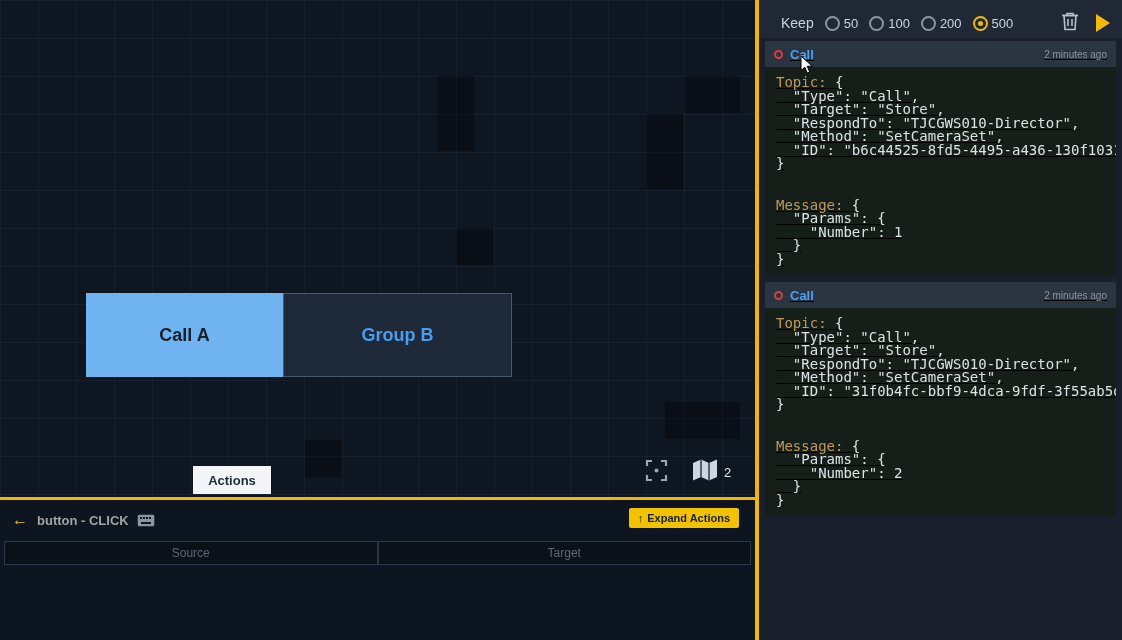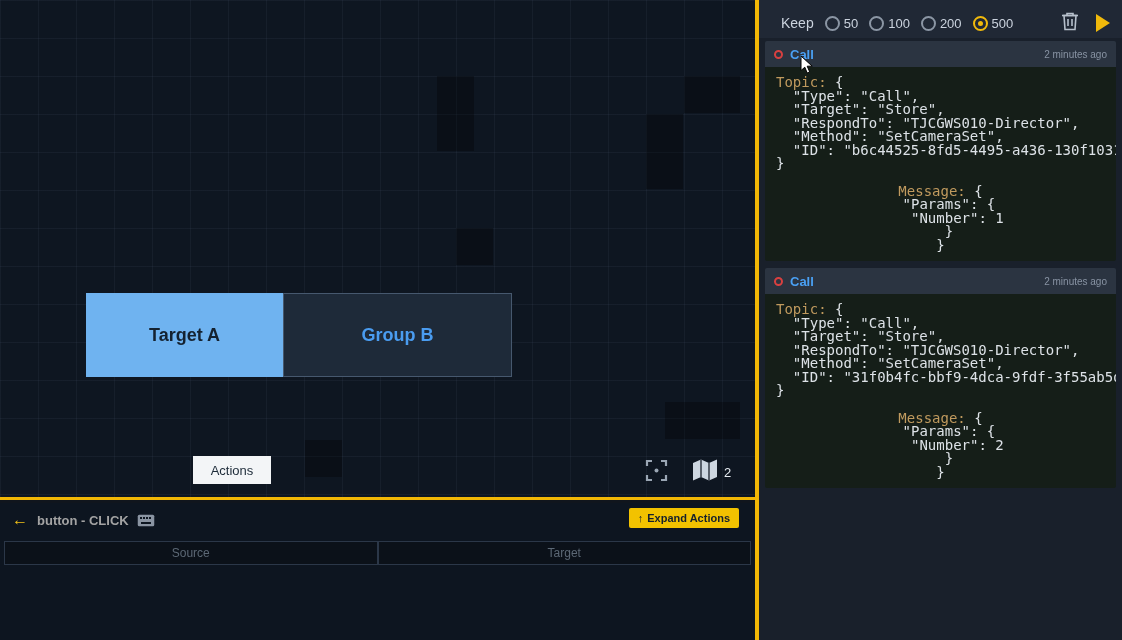--- a/index.html
+++ b/index.html
@@ -22,22 +22,22 @@
 
   .group-btn {
     position:absolute; top:293px; height:84px;
     display:flex; align-items:center; justify-content:center;
     font-size:18px; font-weight:bold; cursor:pointer;
   }
   .group-a { left:86px; width:197px; background:#6fb3f0; color:#142230; }
   .group-b { left:283px; width:229px; background:#1e2a39; color:#4a9cf0; border:1px solid #46586e; }
 
   .actions-tab {
-    position:absolute; left:193px; top:456px; width:78px; height:28px;
-    background:#f3f5f7; color:#1c2a38; font-weight:normal; font-size:13px;
+    position:absolute; left:193px; top:466px; width:78px; height:28px;
+    background:#f3f5f7; color:#1c2a38; font-weight:bold; font-size:13px;
     display:flex; align-items:center; justify-content:center; z-index:5; cursor:pointer;
   }
   .canvas-tool { position:absolute; display:flex; align-items:center; gap:6px; cursor:pointer; }
   .fit-btn  { left:643px; top:457px; }
   .map-btn  { left:692px; top:458px; }
   .map-count { color:#e6ebf1; font-size:13px; }
 
   
   .action-editor { position:absolute; left:0; top:503px; width:755px; height:137px; background:#0d1520; }
   .ae-head { position:relative; height:34px; display:flex; align-items:center; padding:0 12px; }
@@ -63,49 +63,49 @@
   .keep-label { color:#cbd3de; font-size:14px; }
   .keep-opt { display:flex; align-items:center; gap:4px; cursor:pointer; }
   .radio { position:relative; width:15px; height:15px; border-radius:50%; border:2px solid #8b96a4; }
   .keep-opt.selected .radio { border-color:#f0b90b; }
   .keep-opt.selected .radio::after { content:""; position:absolute; inset:3px; border-radius:50%; background:#f0b90b; }
   .keep-opt .lbl { color:#cbd3de; font-size:13px; }
   .trash-btn { margin-left:auto; cursor:pointer; display:flex; align-items:center; }
   .play-btn { cursor:pointer; margin-left:6px; width:0; height:0;
     border-left:14px solid #f0b90b; border-top:9px solid transparent; border-bottom:9px solid transparent; }
 
-  .msg-list { padding:3px 6px; display:flex; flex-direction:column; gap:7px; }
+  .msg-list { padding:3px 6px; display:flex; flex-direction:column; gap:7px;text-decoration:underline; }
   .msg-card { border-radius:2px; overflow:hidden; }
   .msg-head { height:26px; background:#2b3441; display:flex; align-items:center; gap:7px; padding:0 9px; cursor:pointer; }
   .err-dot { width:9px; height:9px; border-radius:50%; border:2px solid #d84040; }
   .msg-type { color:#4aa0f4; font-size:13px; font-weight:bold; }
   .msg-time { margin-left:auto; color:#8893a3; font-size:10px; }
   .msg-body { background:#151e18; padding:9px 11px;
     font-family:"DejaVu Sans Mono", monospace; font-size:14px; line-height:13.5px; color:#dde2e7; }
   .msg-body pre { font:inherit; white-space:pre; }
-  .msg-body pre + pre { margin-top:14px;text-align:center; }
+  .msg-body pre + pre { margin-top:28px; }
   .json-key { color:#c09a5e; }
 
   .cursor { position:absolute; left:800px; top:55px; z-index:20; }
 </style>
 </head>
 <body>
 
 <div id="app">
 
   <div class="canvas">
     <div class="shade" style="left:437px;top:76px;width:37px;height:75px;"></div>
     <div class="shade" style="left:684px;top:76px;width:56px;height:37px;"></div>
     <div class="shade" style="left:646px;top:114px;width:37px;height:75px;"></div>
     <div class="shade" style="left:456px;top:228px;width:37px;height:37px;"></div>
     <div class="shade" style="left:665px;top:402px;width:75px;height:37px;"></div>
     <div class="shade" style="left:305px;top:440px;width:37px;height:37px;"></div>
 
     <div class="group-btn group-a">
-      <span>Target A</span>
+      <span>Call A</span>
     </div>
     <div class="group-btn group-b">
       <span>Group B</span>
     </div>
 
     <div class="canvas-tool fit-btn">
       <span>
         <svg width="27" height="27" viewBox="0 0 27 27">
           <g stroke="#9aa6b4" stroke-width="2.2" fill="none">
             <path d="M4 9 V4 H9"></path>

